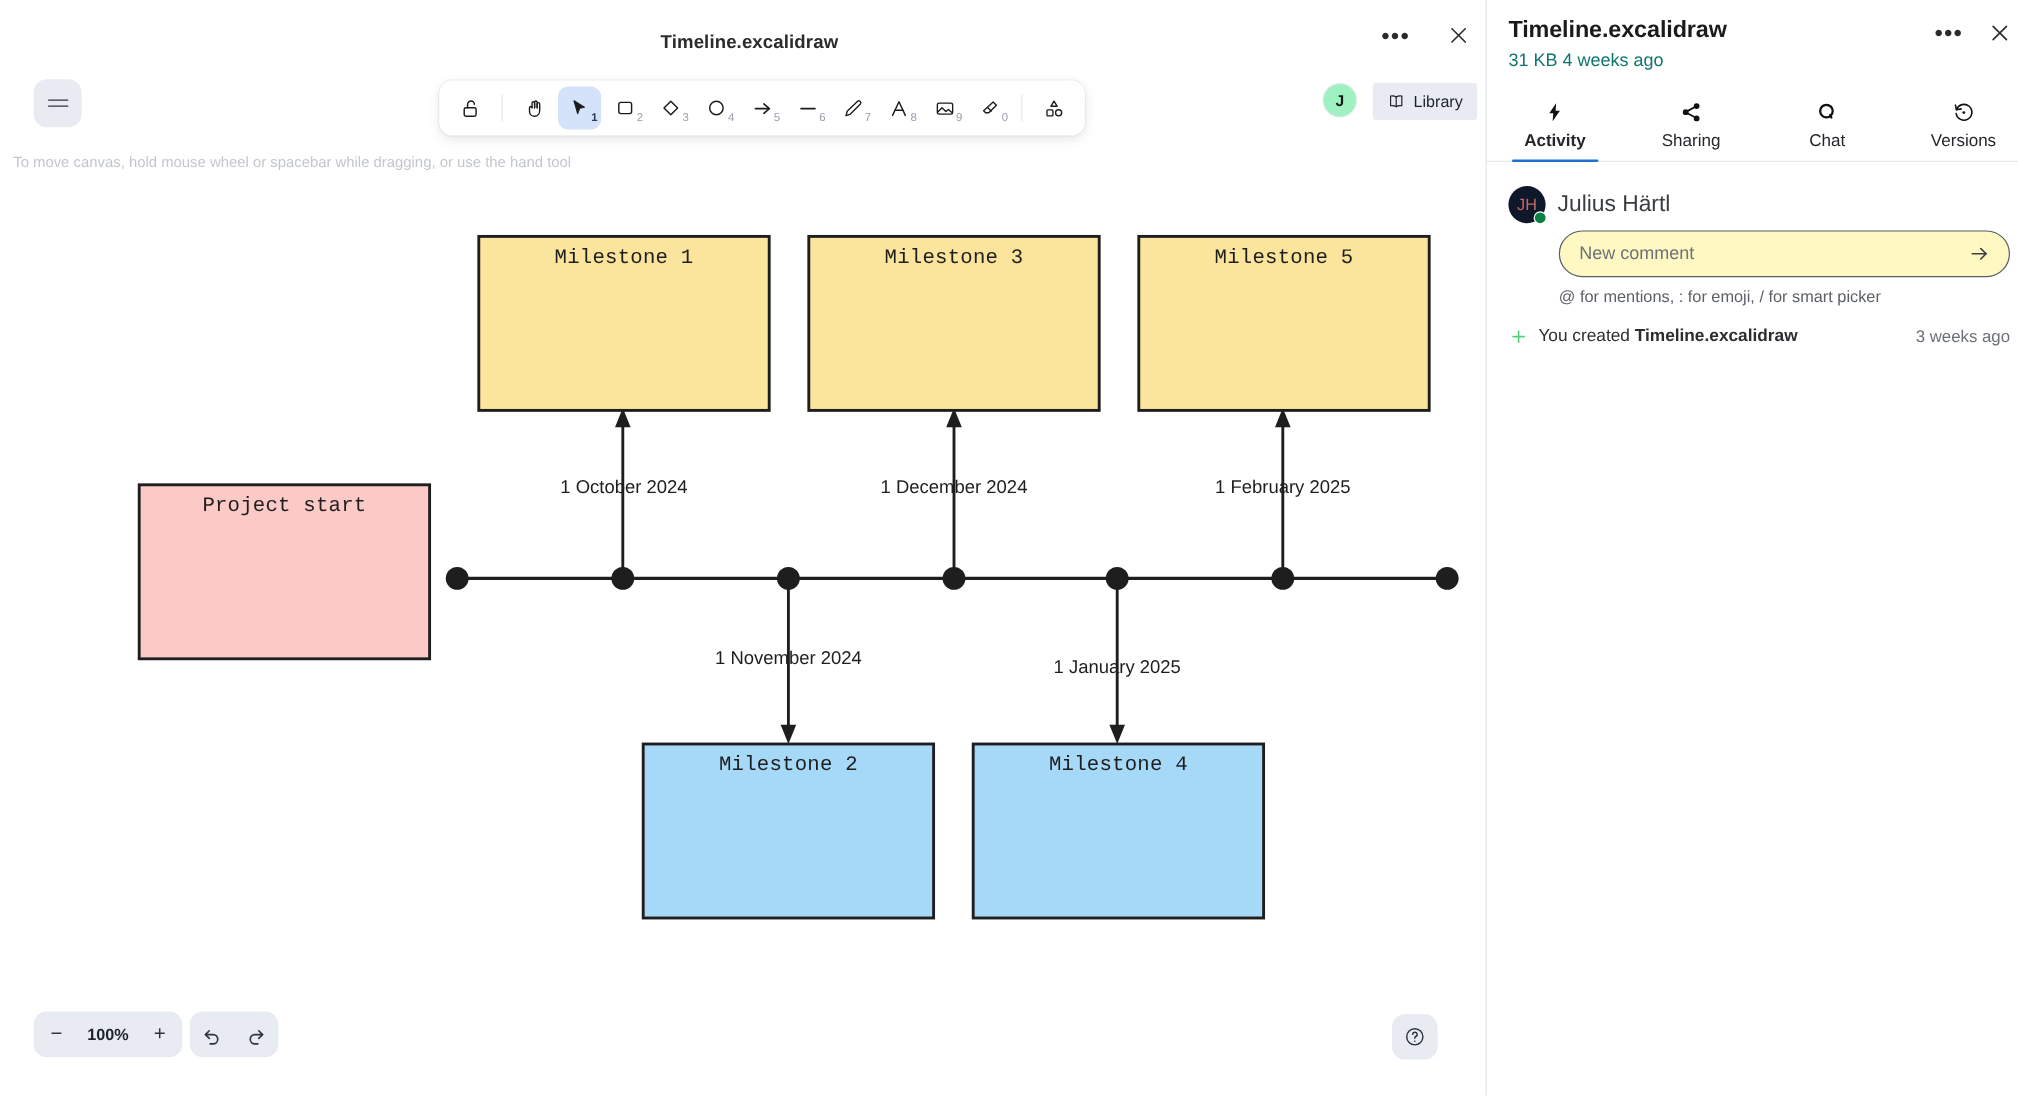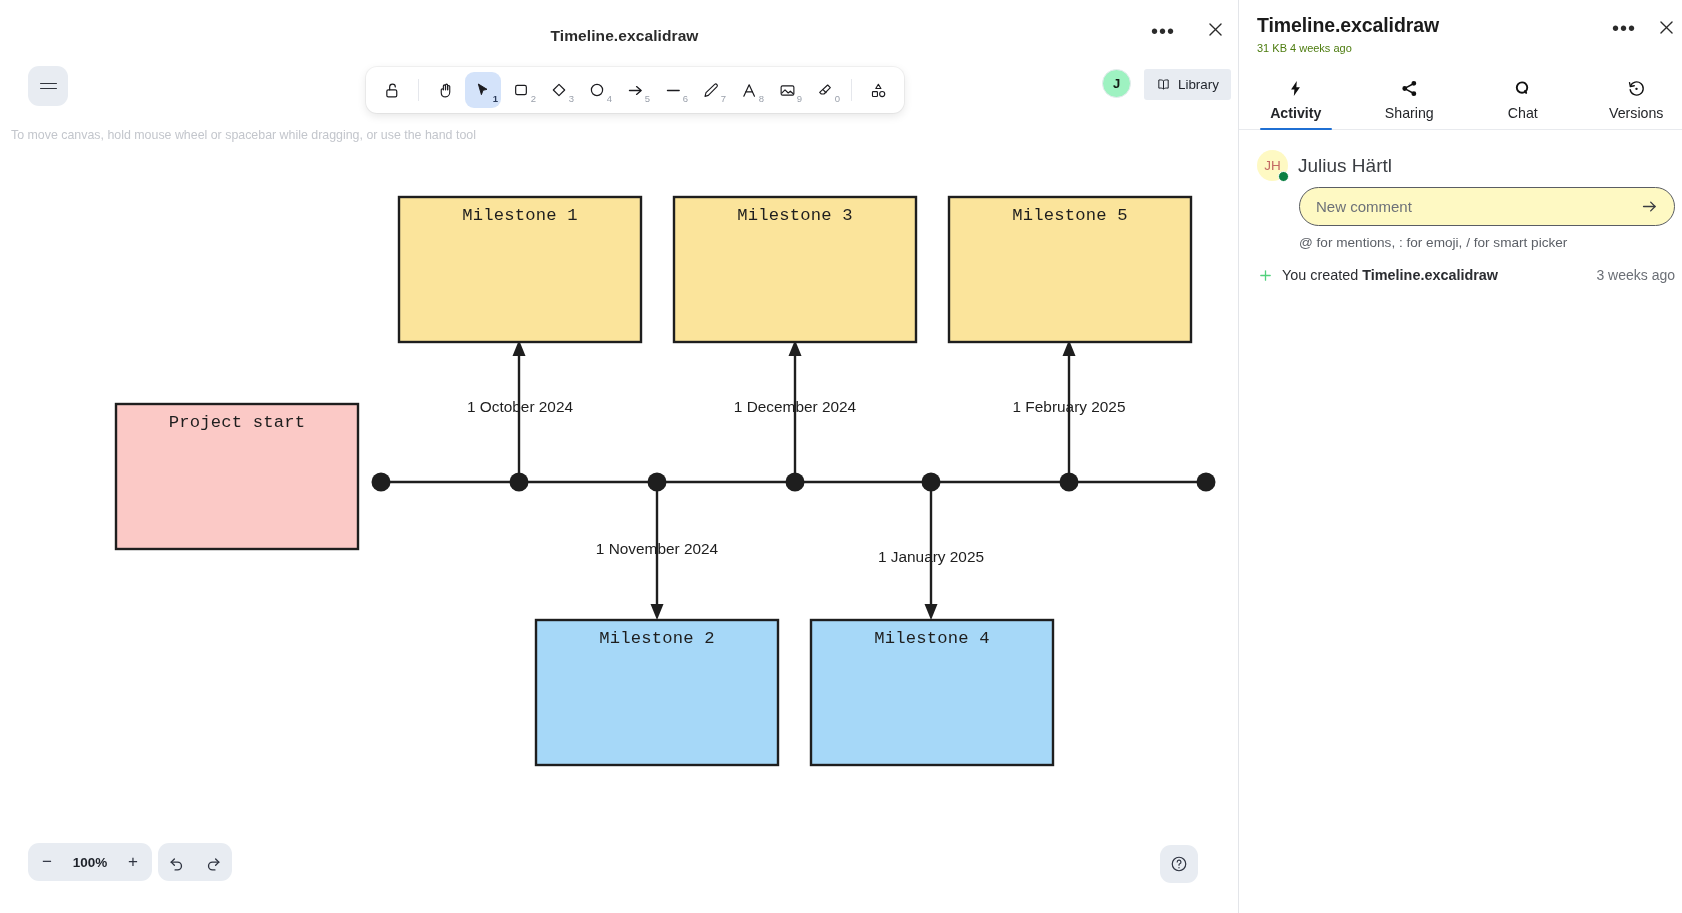--- a/index.html
+++ b/index.html
@@ -151,21 +151,21 @@
     background: #ffffff;
     border-left: 1px solid #e3e5e9;
     flex: none;
     position: relative;
   }
   .sb-header { padding: 14px 18px 0 18px; }
   .sb-title {
     font-size: 19.5px; font-weight: 700; color: #1b1b1b;
     letter-spacing: -.1px;
   }
-  .sb-subtitle { font-size: 11px; color: #4d7c0f; margin-top: 5px; }
+  .sb-subtitle { font-size: 15px; color: #0f766e; margin-top: 5px; }
   .sb-dots {
     position: absolute; top: 13px; right: 54px;
     width: 30px; height: 30px;
     display: flex; align-items: center; justify-content: center;
     font-size: 20px; color: #2b2b2b; letter-spacing: 1px; line-height: 1;
   }
   .sb-close {
     position: absolute; top: 10px; right: 10px;
     width: 34px; height: 34px;
     display: flex; align-items: center; justify-content: center;
@@ -185,21 +185,21 @@
   }
   .sb-tab.active { font-weight: 700; }
   .sb-tab.active::after {
     content: ""; position: absolute; left: 50%; transform: translateX(-50%);
     bottom: -1px; width: 72px; height: 2.5px; background: #1f6fd3; border-radius: 2px;
   }
 
   .comment-row { display: flex; padding: 20px 18px 0 18px; align-items: flex-start; gap: 10px; }
   .av-init {
     position: relative; width: 31px; height: 31px; border-radius: 50%;
-    background: #fef9c3;
+    background: #0f172a;
     display: flex; align-items: center; justify-content: center;
     font-size: 13.5px; color: #c36a63; flex: none;
   }
   .av-dot {
     position: absolute; right: -1px; bottom: -1px;
     width: 11px; height: 11px; border-radius: 50%;
     background: #0b8043; border: 1.5px solid #fff;
   }
   .av-name { font-size: 19px; color: #3a3d42; padding-top: 5px; }
 

